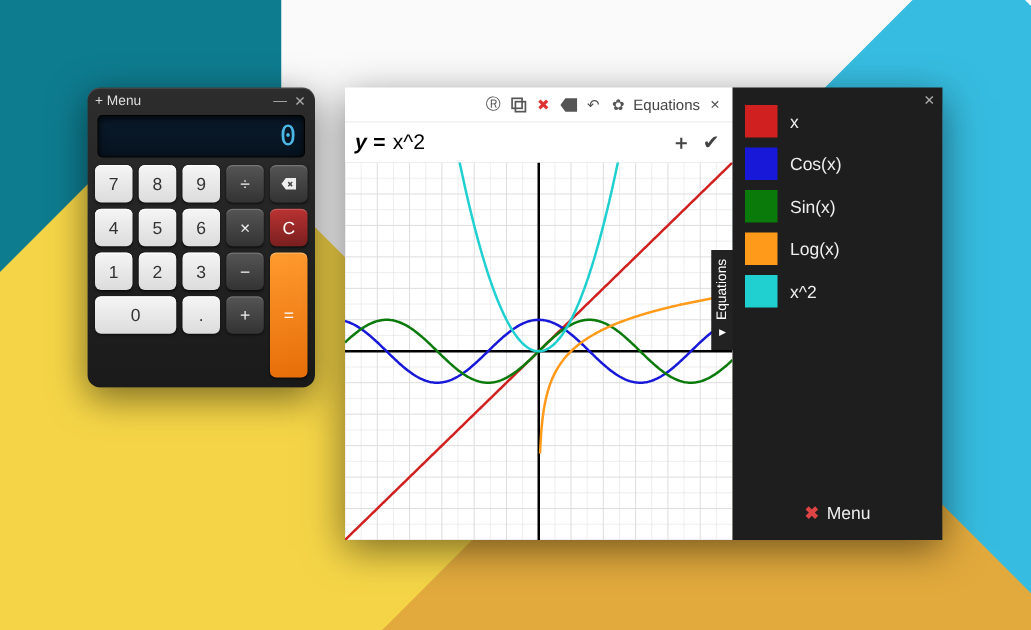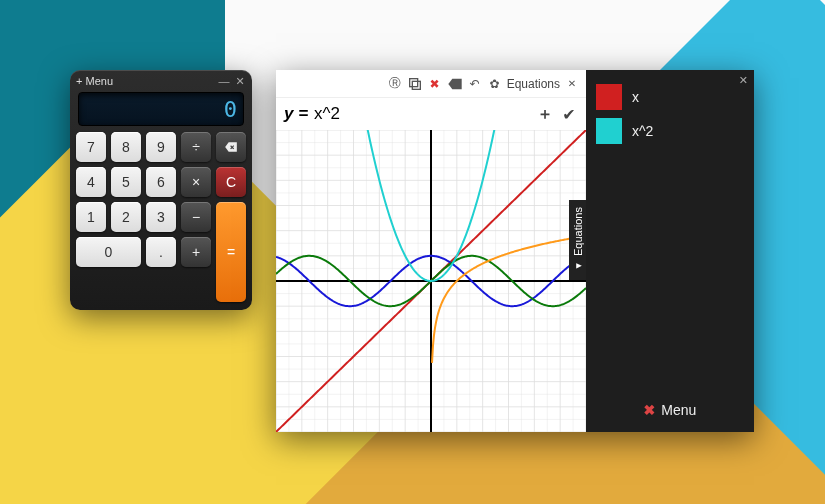--- a/index.html
+++ b/index.html
@@ -281,20 +281,32 @@
     </div>
   </div>
   <div class="graph-right">
     <span class="panel-close">✕</span>
     <div class="eq-list" id="eq-list">
         <div class="eq-item">
           <div class="swatch" style="background: rgb(208, 32, 32);"></div>
           <span>x</span>
         </div>
         <div class="eq-item">
+          <div class="swatch" style="background: rgb(24, 24, 216);"></div>
+          <span>Cos(x)</span>
+        </div>
+        <div class="eq-item">
+          <div class="swatch" style="background: rgb(10, 122, 10);"></div>
+          <span>Sin(x)</span>
+        </div>
+        <div class="eq-item">
+          <div class="swatch" style="background: rgb(255, 154, 26);"></div>
+          <span>Log(x)</span>
+        </div>
+        <div class="eq-item">
           <div class="swatch" style="background: rgb(32, 208, 208);"></div>
           <span>x^2</span>
         </div>
       </div>
     <div class="reset-row">
       <span class="x">✖</span>
       <span>Menu</span>
     </div>
   </div>
 </div>

